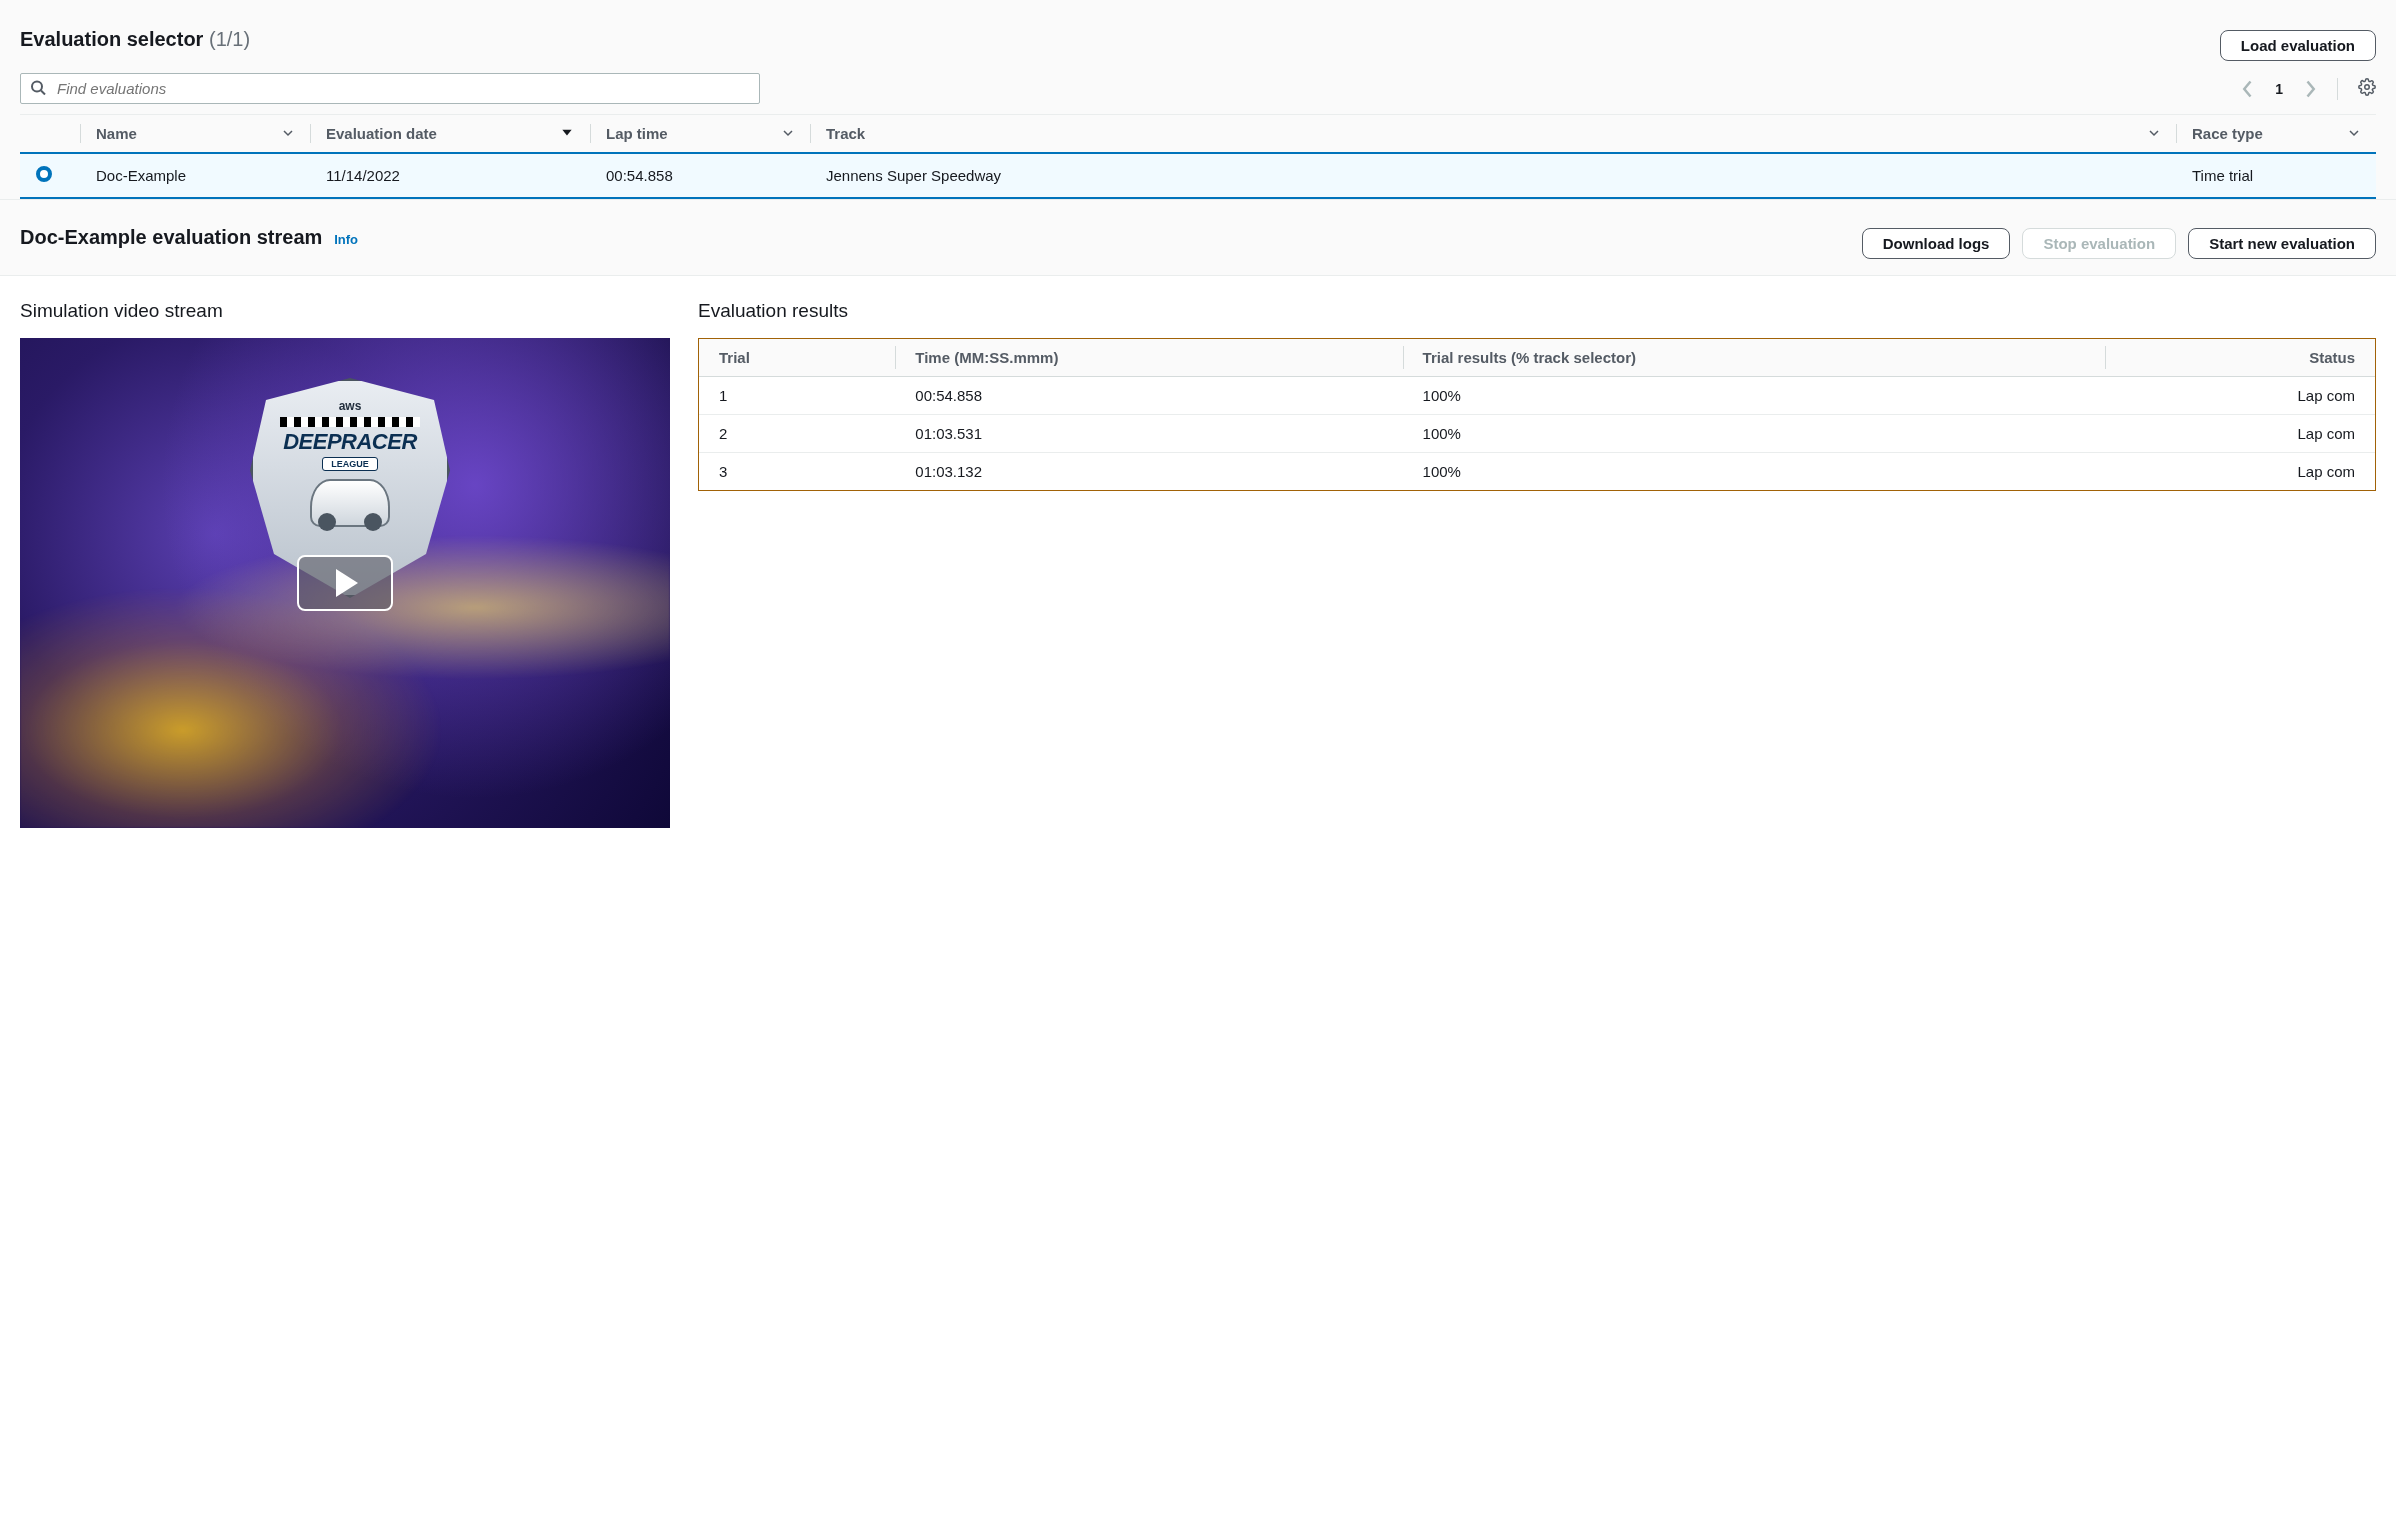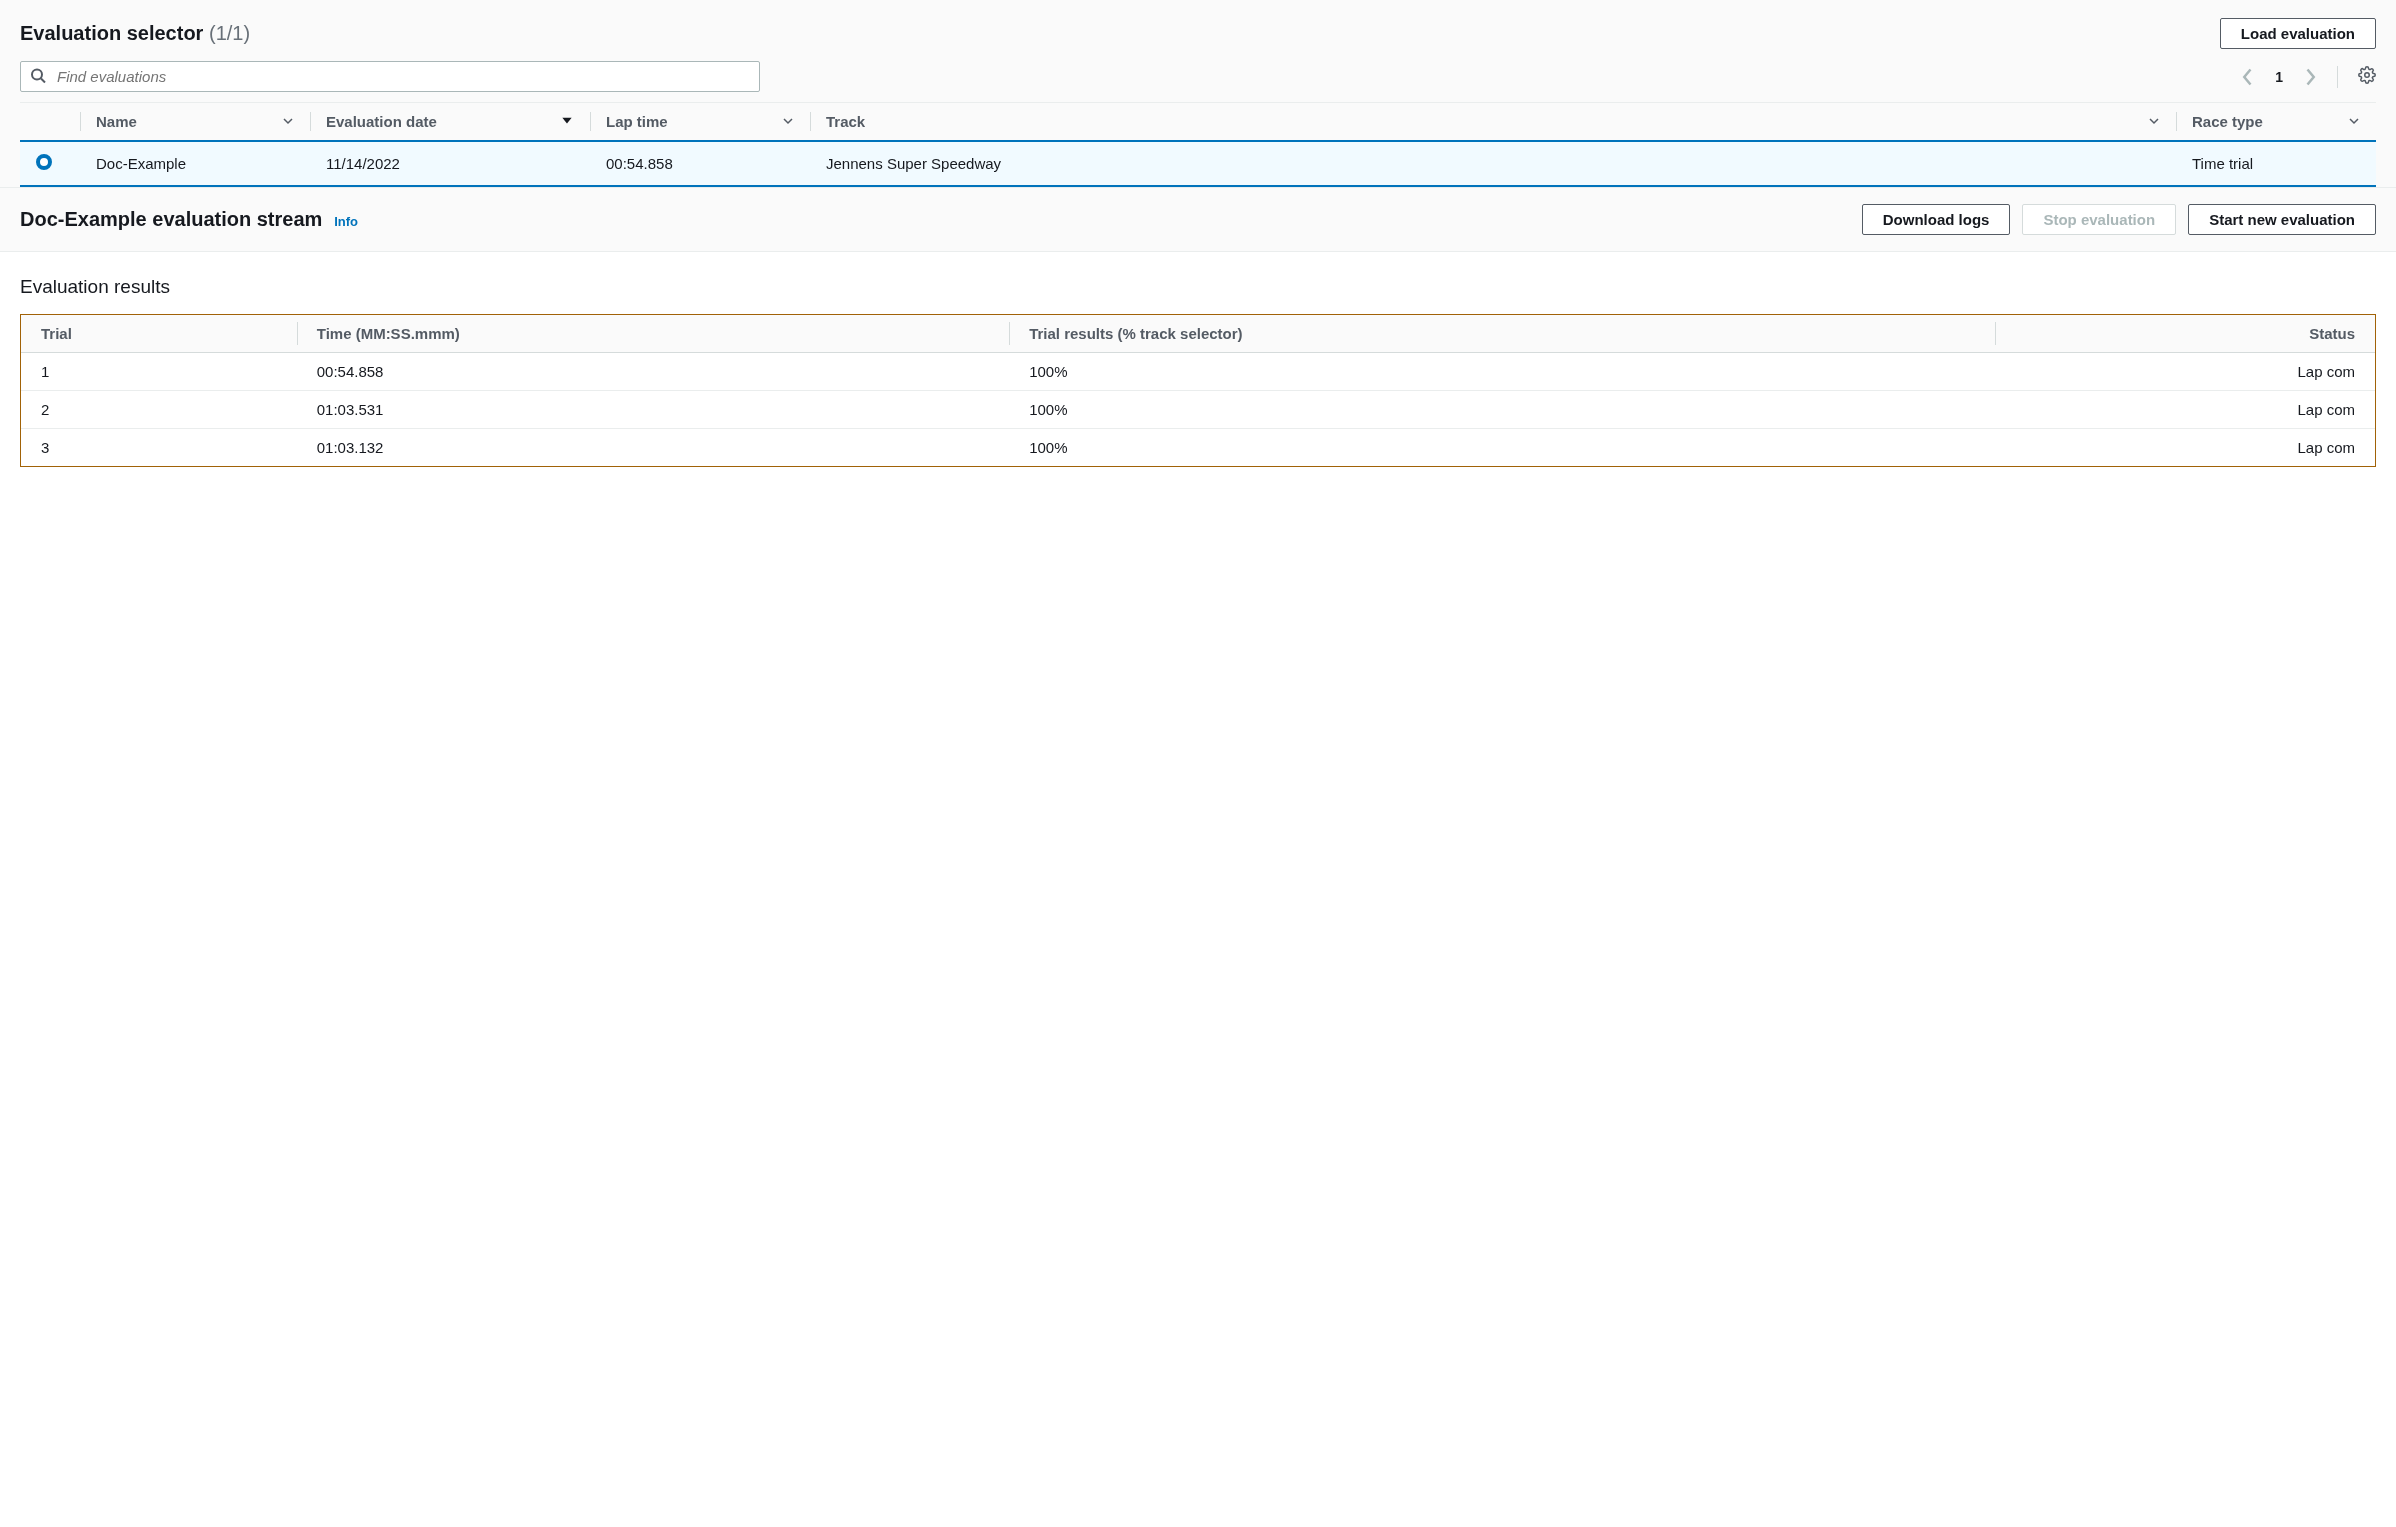--- a/index.html
+++ b/index.html
@@ -28,26 +28,27 @@
     font-size: 20px;
     font-weight: 700;
   }
   .page-title .count {
     color: #687078;
     font-weight: 400;
   }
   .btn {
     background: #fff;
     border: 1px solid #545b64;
-    border-radius: 2px;
+    border-radius: 8px;
     padding: 6px 20px;
     font-size: 15px;
     font-weight: 700;
     color: #16191f;
     cursor: pointer;
+    margin-top: 12px;
   }
   .btn.disabled {
     color: #aab7b8;
     border-color: #d5dbdb;
     cursor: default;
   }
 
   .toolbar-row {
     display: flex;
     align-items: center;
@@ -419,20 +420,39 @@
   </div>
   <div class="btn-row">
     <button class="btn">Download logs</button>
     <button class="btn disabled">Stop evaluation</button>
     <button class="btn">Start new evaluation</button>
   </div>
 </div>
 
 <div class="details-body">
 
+  <div class="left-col">
+    <div class="section-title">Simulation video stream</div>
+    <div class="video-frame">
+      <div class="purple-glow"></div>
+      <div class="streak"></div>
+      <div class="shield">
+        <div class="shield-body">
+          <div class="aws">aws</div>
+          <div class="checker"></div>
+          <div class="dr-title">DEEPRACER</div>
+          <div class="league">LEAGUE</div>
+          <div class="car"></div>
+        </div>
+      </div>
+      <div class="play-btn">
+        <span class="tri"></span>
+      </div>
+    </div>
+  </div>
 
   <div class="right-col">
     <div class="section-title">Evaluation results</div>
     <div class="res-table-wrap">
       <table class="res-table">
         <thead>
           <tr>
             <th>Trial</th>
             <th>Time (MM:SS.mmm)</th>
             <th>Trial results (% track selector)</th>

